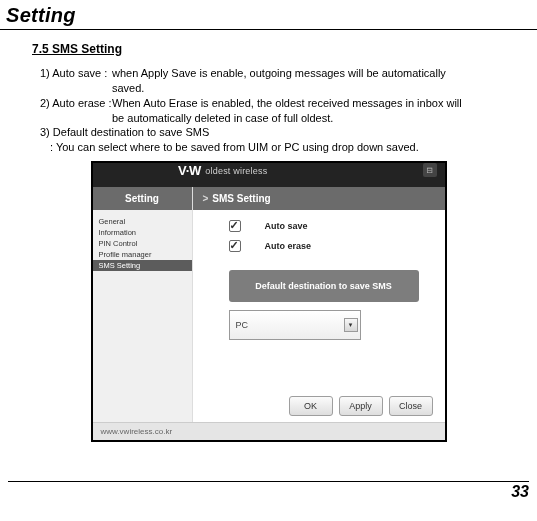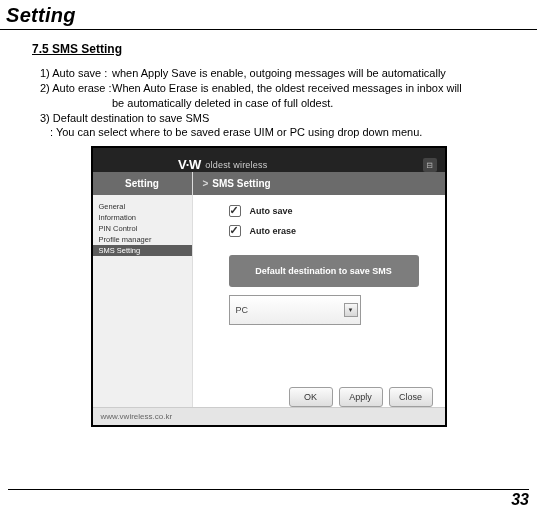--- a/index.html
+++ b/index.html
@@ -39,21 +39,21 @@
   .shot {
     width: 356px;
     margin: 6px auto 0 auto;
     border: 2px solid #000;
     background: #fff;
   }
   .shot-titlebar {
     height: 24px;
     background: #232323;
     display: flex;
-    align-items: flex-end;
+    align-items: flex-start;
     padding: 0 8px;
   }
   .brand {
     color: #e8e8e8;
     font-size: 10px;
     display: flex;
     align-items: center;
     gap: 5px;
     margin: 0 auto;
   }
@@ -99,21 +99,21 @@
   .main { flex: 1; background: #fff; display: flex; flex-direction: column; }
   .main-header {
     background: #6b6b6b;
     color: #fff;
     font-weight: 700;
     font-size: 10px;
     padding: 6px 10px;
   }
   .main-header span.gt { color: #d8d8d8; margin-right: 4px; }
   .main-content { flex: 1; padding: 10px 16px 0 36px; font-size: 9px; color: #222; position: relative; }
-  .check-row { display: flex; align-items: center; gap: 9px; margin-bottom: 8px; font-weight: 600; }
+  .check-row { display: flex; align-items: center; gap: 24px; margin-bottom: 8px; font-weight: 600; }
   .cb {
     width: 12px; height: 12px;
     background: #fff;
     border: 1.5px solid #6a6a6a;
     border-radius: 2px;
     position: relative;
   }
   .cb::after {
     content: "✓";
     position: absolute;
@@ -152,20 +152,21 @@
     display: flex; align-items: center; justify-content: center;
     font-size: 7px; color: #333;
   }
 
   .btn-row {
     display: flex;
     gap: 6px;
     justify-content: flex-end;
     padding: 0 12px 0 0;
     margin-top: auto;
+    margin-bottom: 6px;
   }
   .btn {
     min-width: 44px;
     height: 20px;
     background: linear-gradient(#fbfbfb,#dedede);
     border: 1px solid #9e9e9e;
     border-radius: 3px;
     font-size: 9px;
     color: #333;
     display: flex; align-items: center; justify-content: center;
@@ -176,21 +177,21 @@
     background: #e5e5e5;
     border-top: 1px solid #ccc;
     font-size: 8px;
     color: #666;
     padding: 4px 8px;
   }
 
   .page-num {
     position: absolute;
     right: 8px;
-    bottom: 12px;
+    bottom: 20px;
     font-size: 16px;
     font-weight: 900;
     font-style: italic;
     border-top: 1.5px solid #000;
     width: calc(100% - 16px);
     text-align: right;
     padding-top: 1px;
   }
 </style>
 </head>
@@ -199,29 +200,33 @@
 <div class="doc-title">Setting</div>
 
 <div class="section-heading">7.5 SMS Setting</div>
 
 <div class="body-text">
   <div class="item">
     <span class="lbl">1) Auto save :</span>
     <span class="desc">when Apply Save is enable, outgoing messages will be automatically</span>
   </div>
   <div class="item">
+    <span class="lbl">&nbsp;</span>
+    <span class="desc">saved.</span>
+  </div>
+  <div class="item">
     <span class="lbl">2) Auto erase :</span>
     <span class="desc">When Auto Erase is enabled, the oldest received messages in inbox will</span>
   </div>
   <div class="item">
     <span class="lbl">&nbsp;</span>
     <span class="desc">be automatically deleted in case of full oldest.</span>
   </div>
   <div class="single">3) Default destination to save SMS</div>
-  <div class="single" style="margin-left:10px">:  You can select where to be saved erase UIM or PC using drop down menu.</div>
+  <div class="single" style="margin-left:10px">:  You can select where to be saved from UIM or PC using drop down saved.</div>
 </div>
 
 <div class="shot">
   <div class="shot-titlebar">
     <div class="brand">
       <span class="brand-logo">V·W</span>
       <span class="brand-sub">oldest wireless</span>
     </div>
     <div class="win-ctrl">⊟</div>
   </div>

